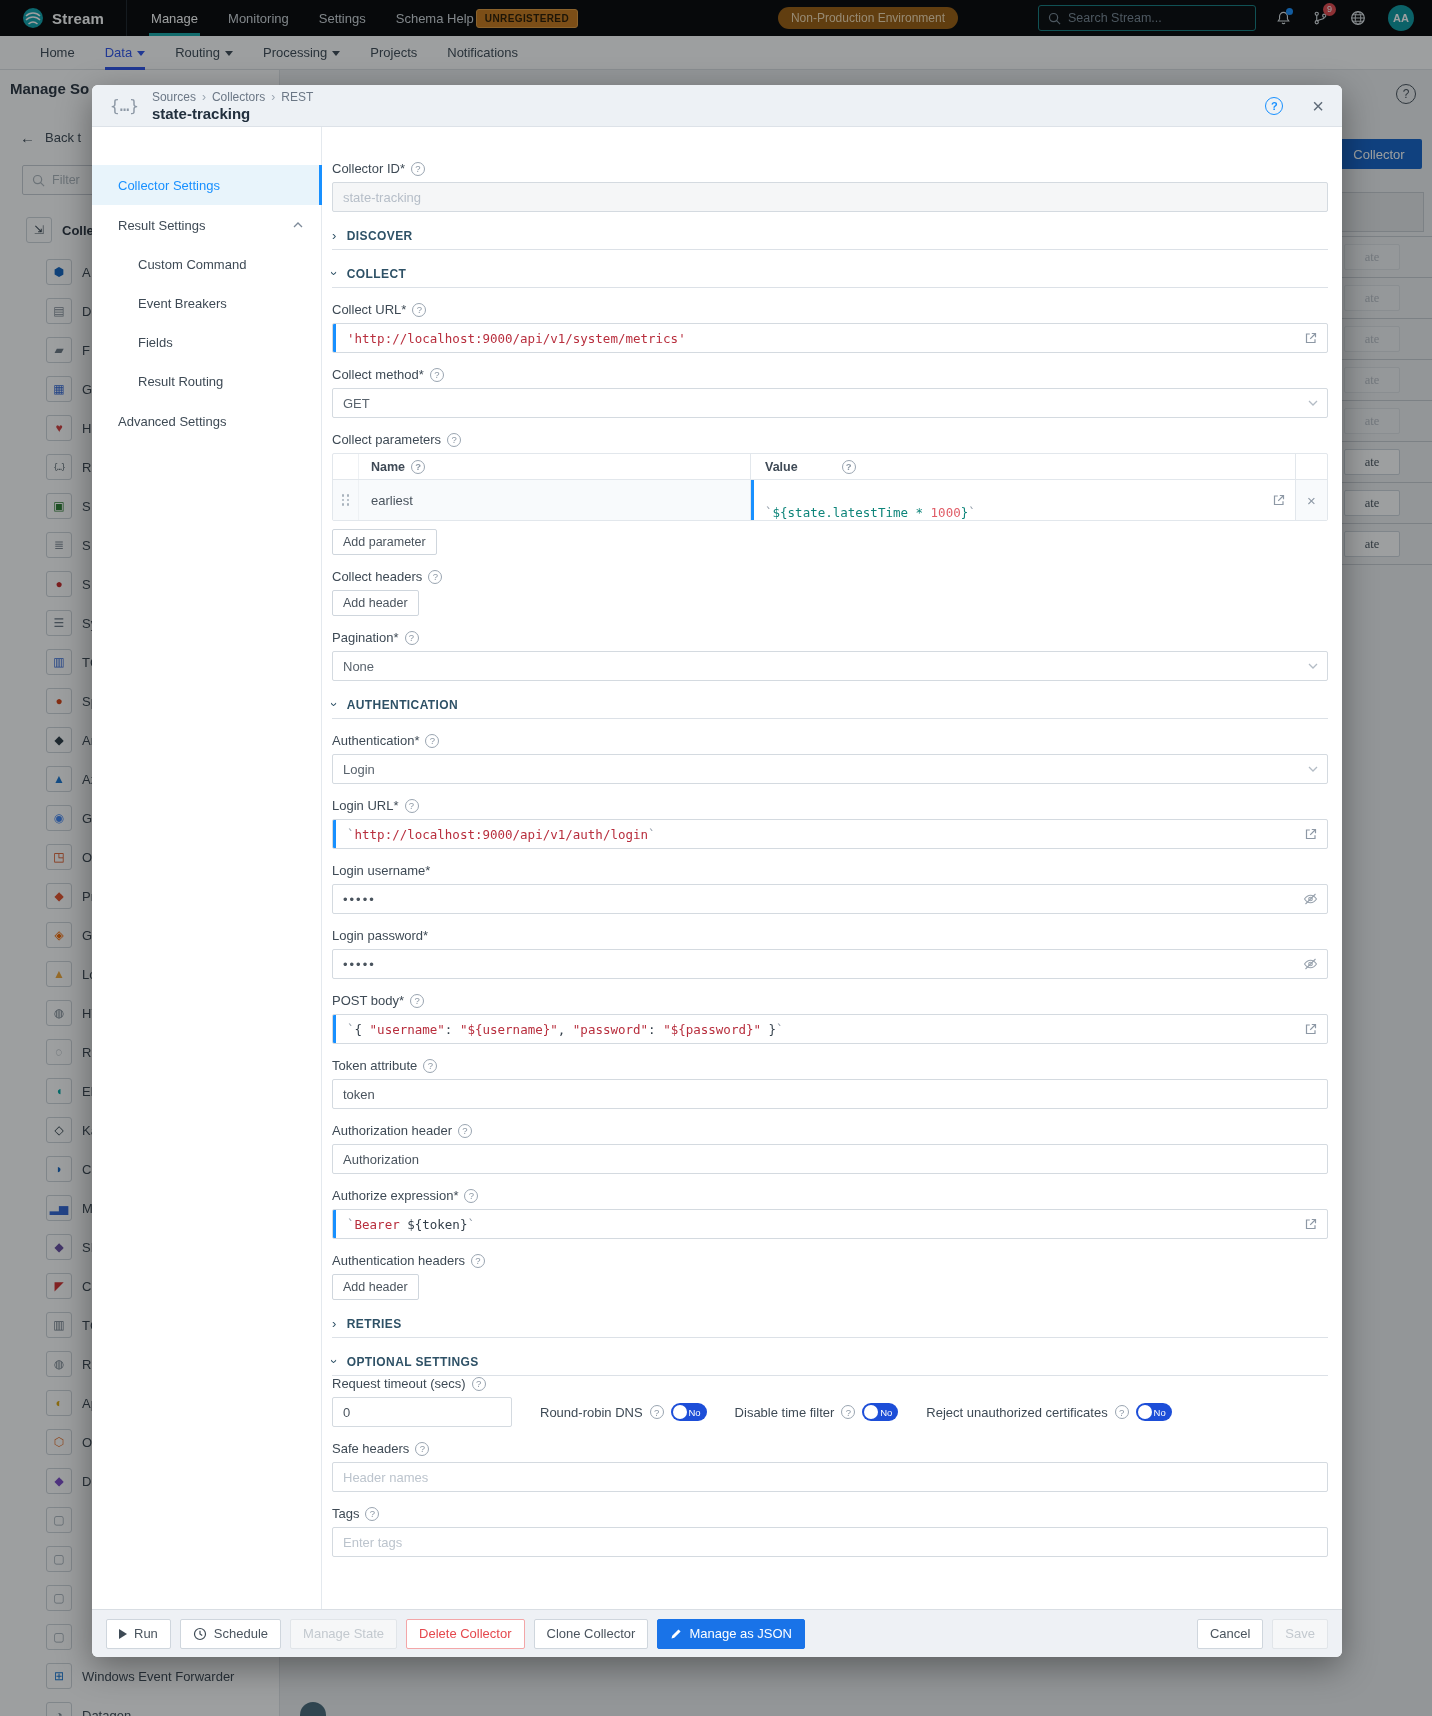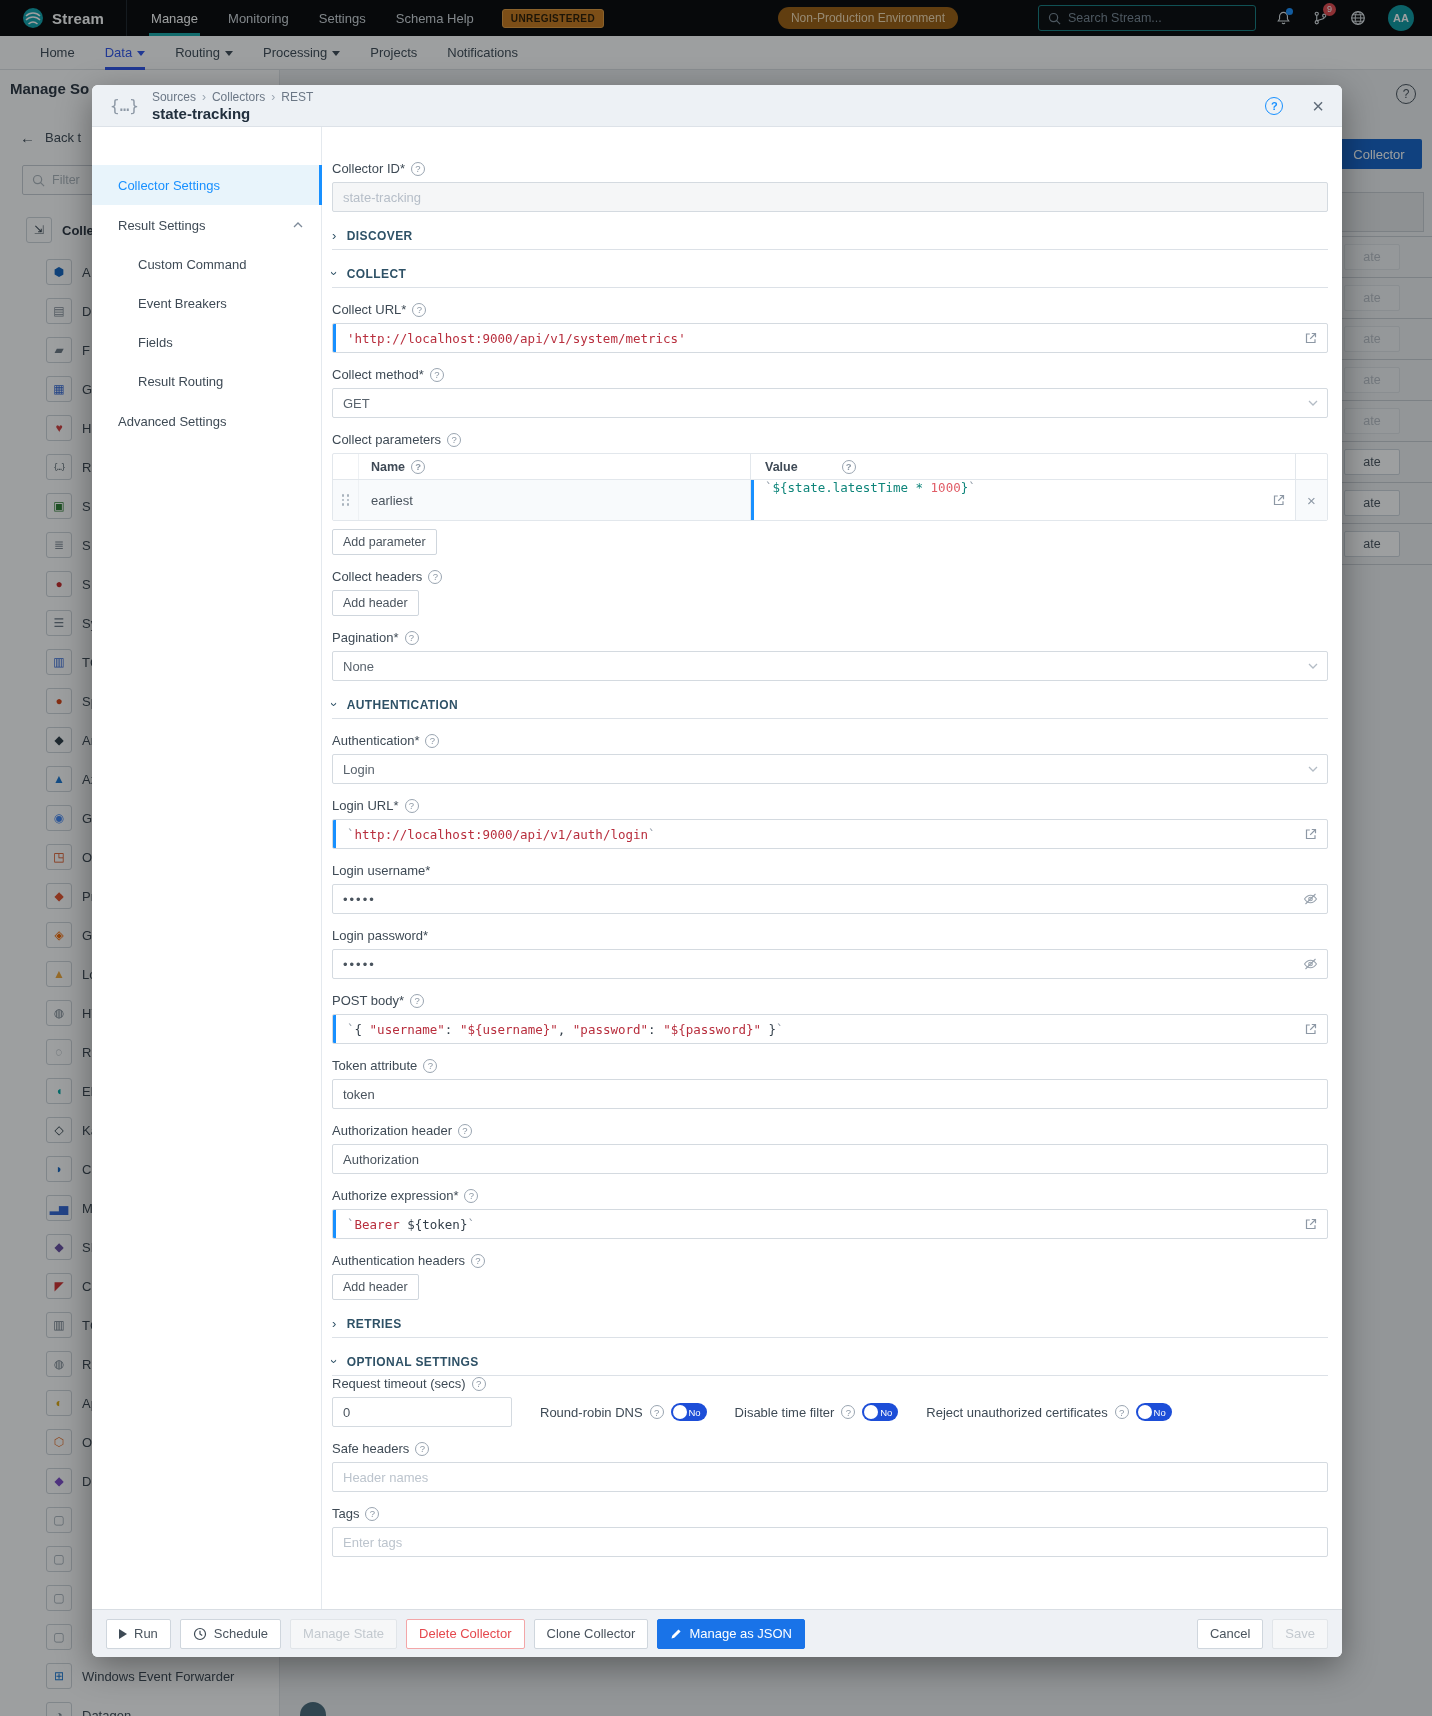--- a/index.html
+++ b/index.html
@@ -8,21 +8,21 @@
   svg { display:block; }
 
   
   .topnav { position:absolute; left:0; top:0; width:1432px; height:36px; background:#050607; display:flex; align-items:center; z-index:1; }
   .brand { display:flex; align-items:center; gap:8px; padding:0 22px; height:100%; border-right:1px solid #1d242a; }
   .brand-name { color:#fff; font-size:15px; font-weight:700; letter-spacing:.2px; }
   .tn-items { display:flex; gap:26px; margin-left:22px; height:100%; }
   .tn-item { position:relative; color:#cfd4d9; font-size:13px; display:flex; align-items:center; padding:0 2px; cursor:pointer; }
   .tn-item.active { color:#fff; }
   .tn-item.active::after { content:""; position:absolute; left:0; right:0; bottom:0; height:3px; background:#18a8a8; }
-  .unreg { margin-left:26px; background:#c8791c; border:1px solid #e09a3e; color:#2a1a00; font-size:10px; font-weight:700; letter-spacing:.4px; padding:3px 8px; border-radius:3px; }
+  .unreg { background:#c8791c; border:1px solid #e09a3e; color:#2a1a00; font-size:10px; font-weight:700; letter-spacing:.4px; padding:3px 8px; border-radius:3px; }
   .tn-spacer { flex:1; }
   .env-badge { background:#9c5e10; color:#f4dcb4; font-size:12px; padding:4px 13px; border-radius:12px; margin-right:80px; }
   .tn-search { width:218px; height:26px; border:1px solid #157d80; background:#07090b; border-radius:3px; display:flex; align-items:center; gap:7px; padding:0 9px; }
   .tn-search input { flex:1; background:transparent; border:0; outline:0; color:#9aa5af; font-size:12.5px; font-family:"Liberation Sans",sans-serif; }
   .tn-search input::placeholder { color:#7a8894; }
   .tn-icons { display:flex; align-items:center; gap:22px; margin:0 18px 0 20px; }
   .tn-ic { position:relative; }
   .dot-blue { position:absolute; top:-2px; right:-2px; width:7px; height:7px; border-radius:50%; background:#1890ff; }
   .badge9 { position:absolute; top:-7px; right:-8px; background:#e5484d; color:#fff; border-radius:8px; font-size:9px; line-height:1; padding:2px 4px; }
   .avatar { width:26px; height:26px; border-radius:50%; background:#0d9aa2; color:#fff; font-size:11px; font-weight:700; display:flex; align-items:center; justify-content:center; }
@@ -51,21 +51,21 @@
   .cat-row.hd .cat-label { font-weight:700; color:#2b3440; }
   .dg-avatar { position:absolute; left:300px; top:2px; width:26px; height:26px; border-radius:50%; background:#4a6a7a; }
   .dg-avatar::after { content:""; position:absolute; right:-1px; bottom:-1px; width:9px; height:9px; border-radius:50%; background:#52c41a; border:1.5px solid #fff; }
 
   .pg-help { position:absolute; left:1396px; top:84px; width:20px; height:20px; border:1.5px solid #49525b; border-radius:50%; color:#49525b; font-size:12px; display:flex; align-items:center; justify-content:center; z-index:1; }
   .pg-help::after { content:"?"; }
   .add-collector { position:absolute; left:1336px; top:139px; width:86px; height:30px; background:#1463c8; color:#fff; font-size:13px; border:0; border-radius:2px; display:flex; align-items:center; justify-content:center; z-index:1; cursor:pointer; font-family:"Liberation Sans",sans-serif; }
   .right-gray-box { position:absolute; left:1330px; top:192px; width:94px; height:40px; background:#e6e8ea; border:1px solid #c9cdd2; z-index:1; }
   .right-rows { position:absolute; left:1330px; top:236px; width:102px; border-top:1px solid #c9cdd2; z-index:1; }
   .rr { height:41px; border-bottom:1px solid #c9cdd2; }
-  .rr button { margin:7px 0 0 14px; height:26px; width:56px; font-size:12.5px; border-radius:2px; border:1px solid #dfe3e7; background:#f2f3f5; color:#b9bfc6; font-family:Liberation Sans, sans-serif; }
+  .rr button { margin:7px 0 0 14px; height:26px; width:56px; font-size:12.5px; border-radius:2px; border:1px solid #dfe3e7; background:#f2f3f5; color:#b9bfc6; font-family:Liberation Serif, serif; }
   .rr.lit button { background:#fff; color:#4a545e; border-color:#cfd6dd; }
 
   
   .overlay { position:absolute; inset:0; background:rgba(10,14,18,.40); z-index:5; }
 
   
   .modal { position:absolute; left:92px; top:85px; width:1250px; height:1572px; background:#fff; border-radius:6px; box-shadow:0 10px 34px rgba(0,0,0,.38); z-index:10; display:flex; flex-direction:column; }
   .m-header { height:42px; flex:none; background:#edf1f5; border-bottom:1px solid #dde2e8; border-radius:6px 6px 0 0; display:flex; align-items:center; padding:0 18px; gap:13px; }
   .m-ico { font-family:"DejaVu Sans Mono",monospace; font-size:16px; color:#8d98a5; }
   .m-ico::after { content:"{…}"; }
@@ -114,21 +114,21 @@
   .btn.primary { background:#1973e8; border-color:#1973e8; color:#fff; }
 
   
   .ptable { border:1px solid #e2e7ec; border-radius:2px; margin-top:2px; }
   .pt-row { display:flex; align-items:stretch; }
   .pt-head { height:26px; border-bottom:1px solid #e2e7ec; }
   .pt-head .pt-cell { display:flex; align-items:center; gap:6px; font-size:12.5px; font-weight:700; color:#3f4a56; }
   .pt-data { height:40px; background:#f8fafc; }
   .col-drag { width:26px; flex:none; display:flex; align-items:center; justify-content:center; border-right:1px solid #eef1f4; }
   .col-name { width:392px; flex:none; display:flex; align-items:center; padding:0 12px; border-right:1px solid #e2e7ec; font-size:13px; color:#4a545e; }
-  .col-value { flex:1; position:relative; display:flex; align-items:flex-start; padding:0 34px 0 14px; font-family:"DejaVu Sans Mono",monospace; font-size:12.5px; background:#fff; }
+  .col-value { flex:1; position:relative; display:flex; align-items:flex-end; padding:0 34px 0 14px; font-family:"DejaVu Sans Mono",monospace; font-size:12.5px; background:#fff; }
   .pt-head .col-value { background:transparent; font-family:"Liberation Sans",sans-serif;gap:44px; }
   .col-x { width:32px; flex:none; display:flex; align-items:center; justify-content:center; border-left:1px solid #e2e7ec; color:#8d98a5; font-size:15px; cursor:pointer; }
   .drag-dots { display:grid; grid-template-columns:3px 3px; gap:2px; cursor:grab; }
   .drag-dots i { width:2.5px; height:2.5px; border-radius:50%; background:#a8b2bc; }
 
   
   .timeout-row { display:flex; align-items:flex-end; }
   .timeout-input { width:180px; }
   .tog-group { display:flex; align-items:center; gap:7px; margin-left:28px; margin-bottom:6px; font-size:13px; color:#3e4a55; white-space:nowrap; }
   .switch { position:relative; width:36px; height:18px; border-radius:9px; background:#1d4ed8; cursor:pointer; flex:none; }

